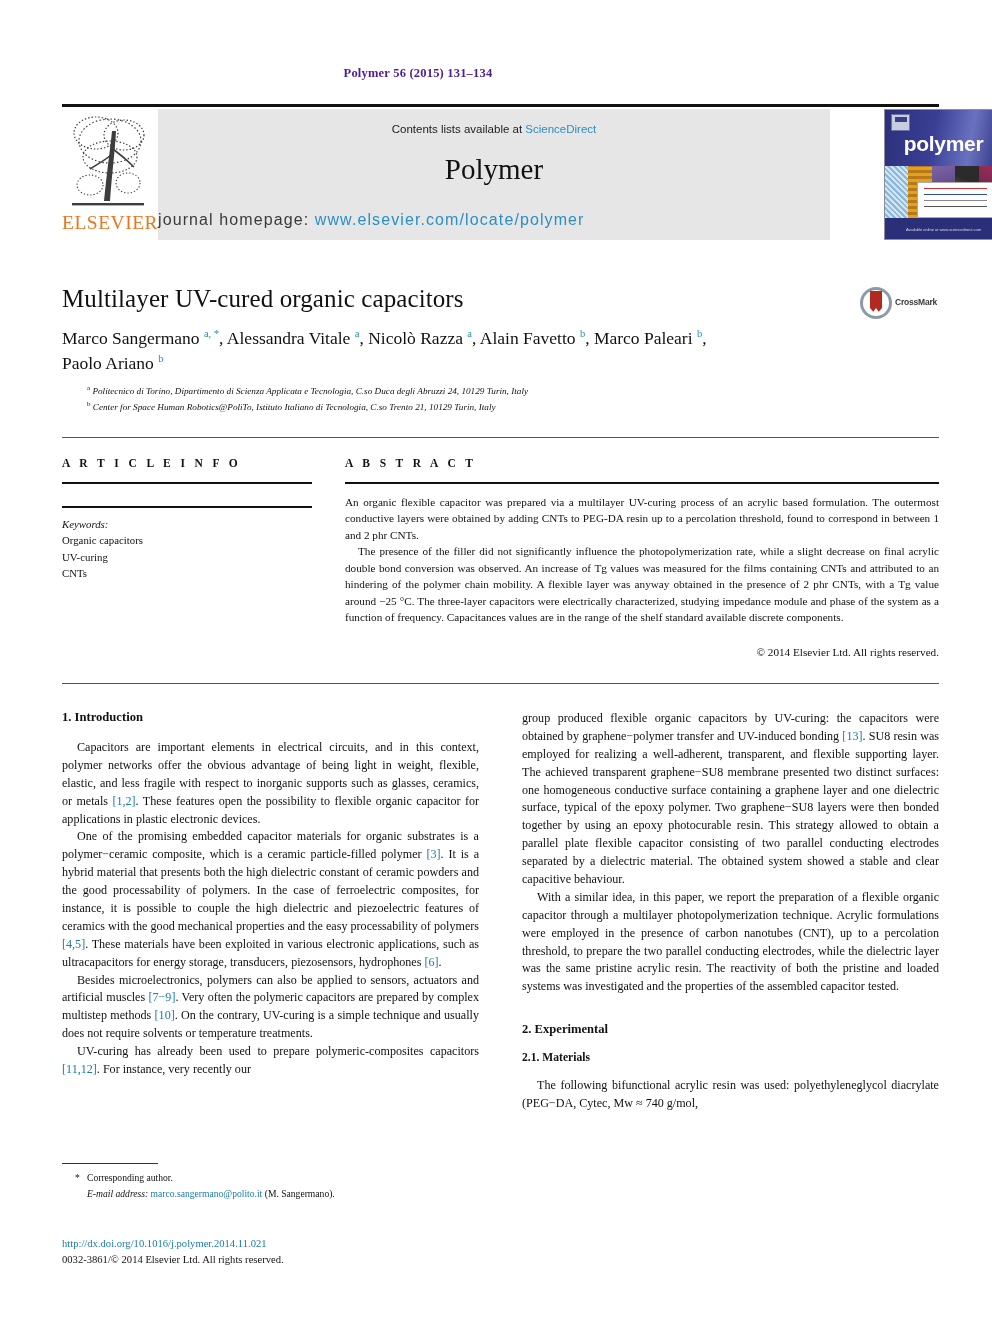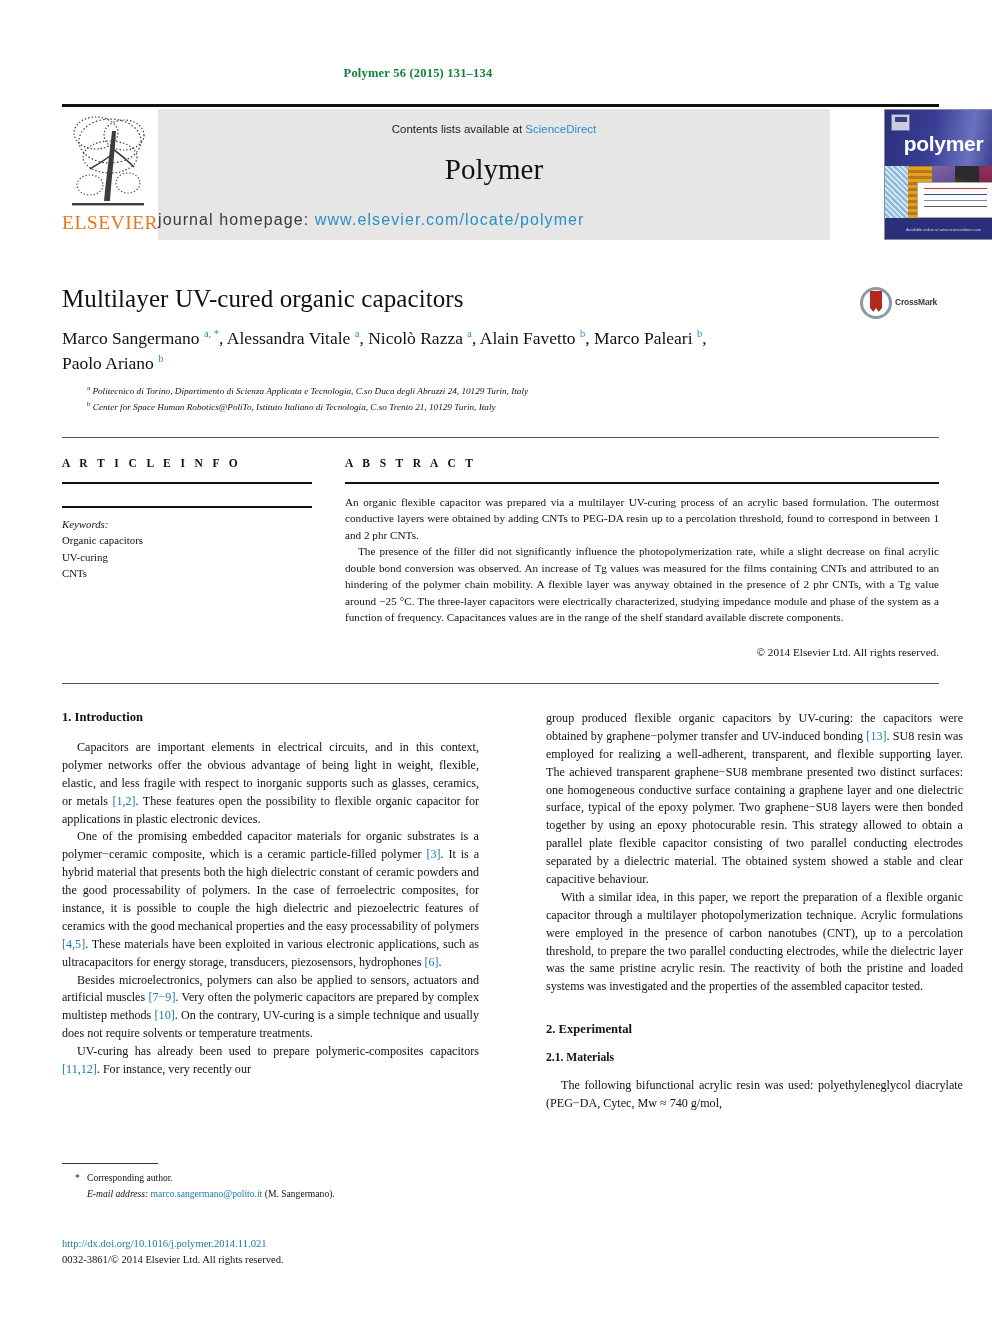--- a/index.html
+++ b/index.html
@@ -12,21 +12,21 @@
     position:relative;
     overflow:hidden;
   }
   .page { position:absolute; left:0; top:0; width:992px; height:1323px; }
 
   
   .runhead {
     position:absolute; top:66px; left:0; width:836px;
     text-align:center;
     font-family:"Liberation Serif", serif;
-    font-size:12.5px; font-weight:bold; color:#15803d;
+    font-size:12.5px; font-weight:bold; color:#4c1d95;
     letter-spacing:.2px;
   }
 
   
   .masthead { position:absolute; left:62px; top:104px; width:877px; height:136px; }
   .rule-top { position:absolute; left:0; top:0; width:877px; height:3px; background:#111; }
   .logo-box { position:absolute; left:0; top:5px; width:92px; height:131px; }
   .tree { position:absolute; left:4px; top:2px; width:84px; height:104px; }
   .elsevier-word {
     position:absolute; left:0; top:104px; width:92px;
@@ -147,21 +147,21 @@
   .abs .copy {
     margin-top:20px; text-align:right;
     font-family:"Liberation Serif", serif; font-size:11.2px; color:#111;
   }
 
   .rule-bot { position:absolute; left:62px; top:683px; width:877px; height:1px; background:#555; }
 
   
   .col { position:absolute; top:710px; width:417px; }
   .col-l { left:62px; }
-  .col-r { left:522px;margin-left:24px; }
+  .col-r { left:522px; }
   .col h2 {
     margin:0 0 14px 0;
     font-family:"Liberation Serif", serif; font-weight:bold;
     font-size:12.6px; color:#111;
   }
   .col h3 {
     margin:0 0 13px 0;
     font-family:"Liberation Serif", serif; font-weight:bold;
     font-size:11.6px; color:#111;
   }

